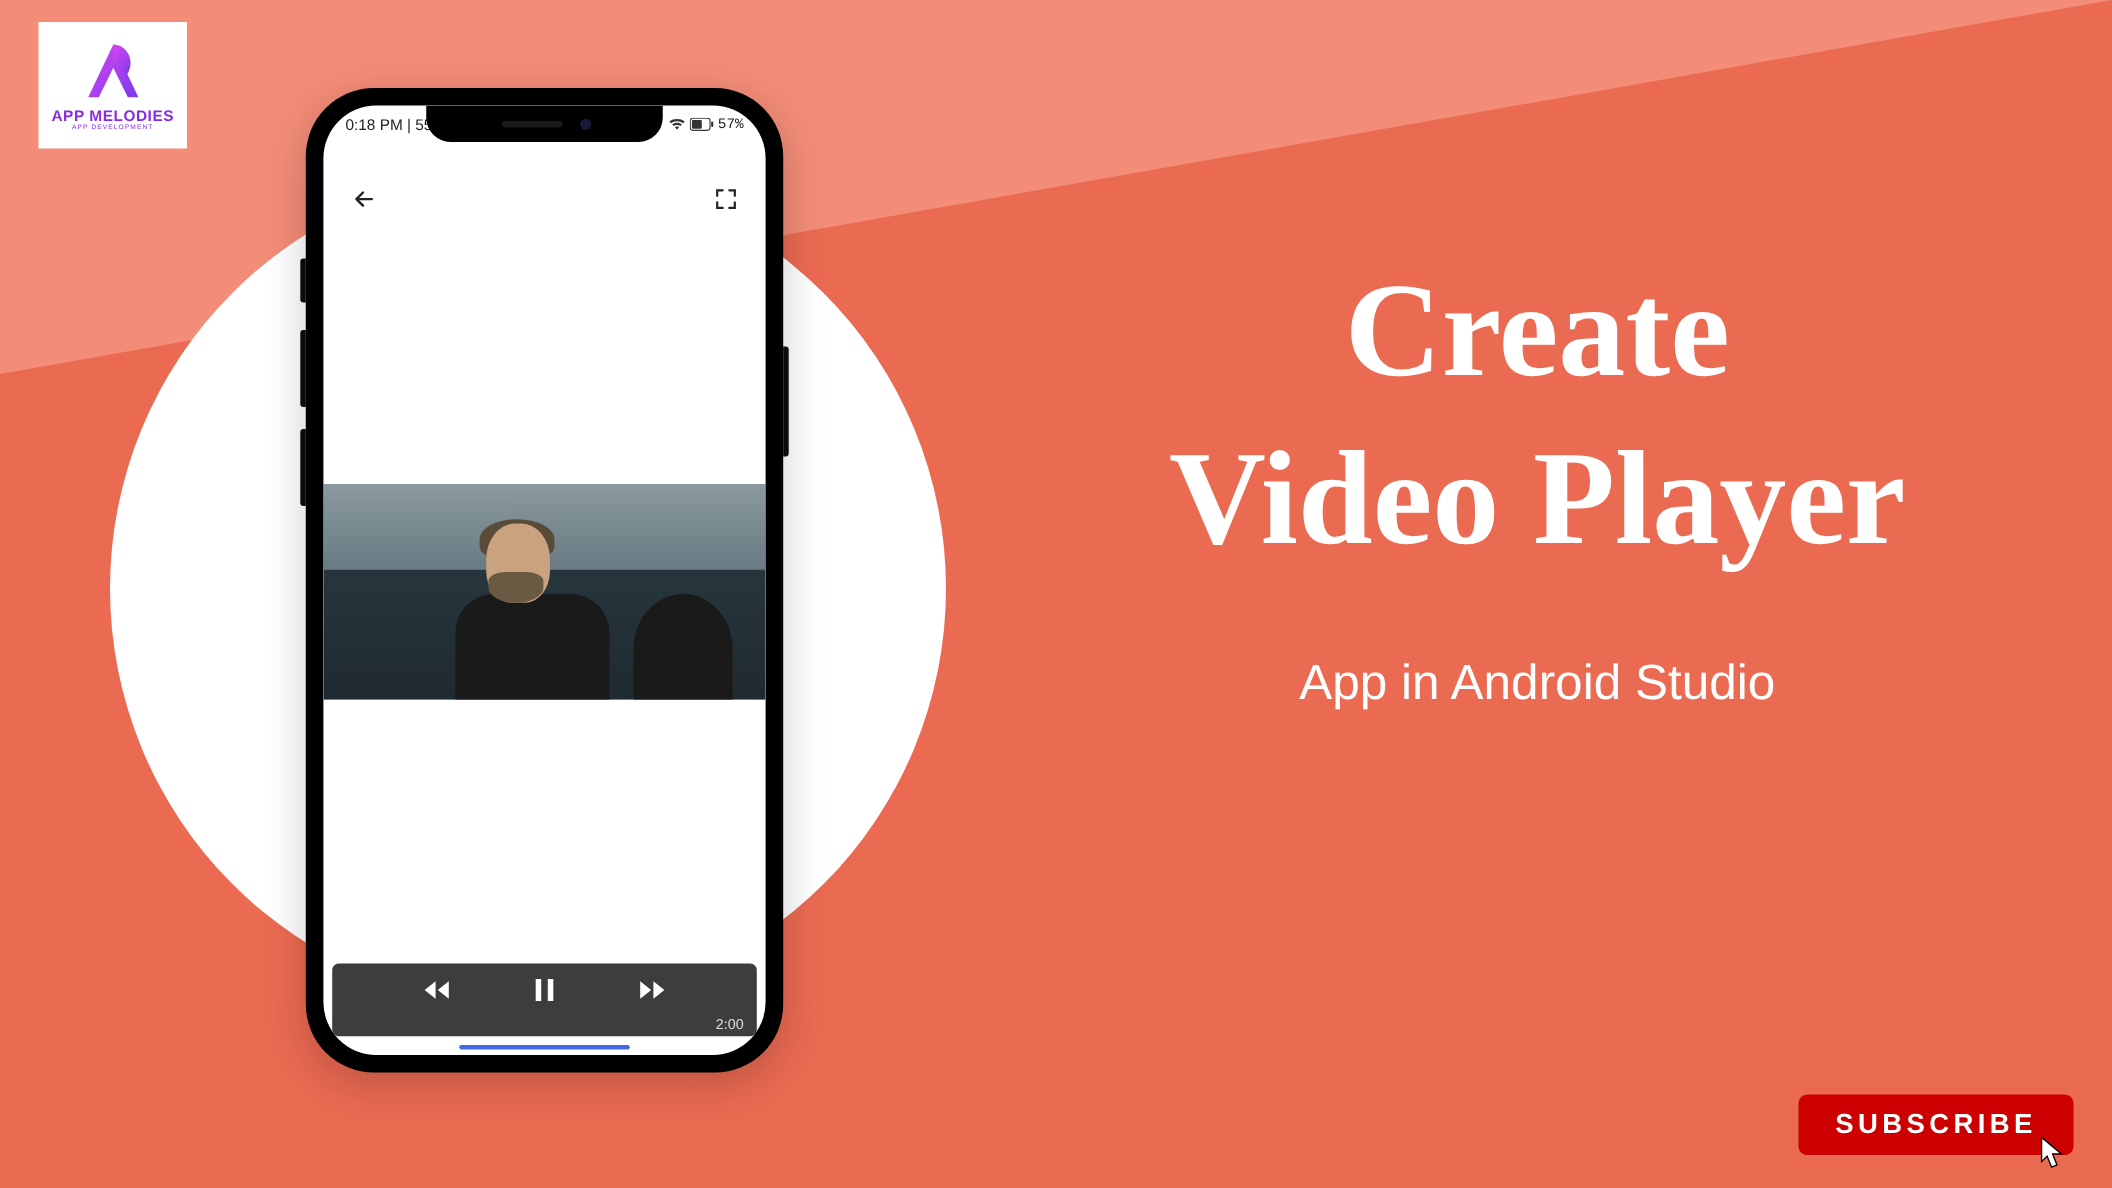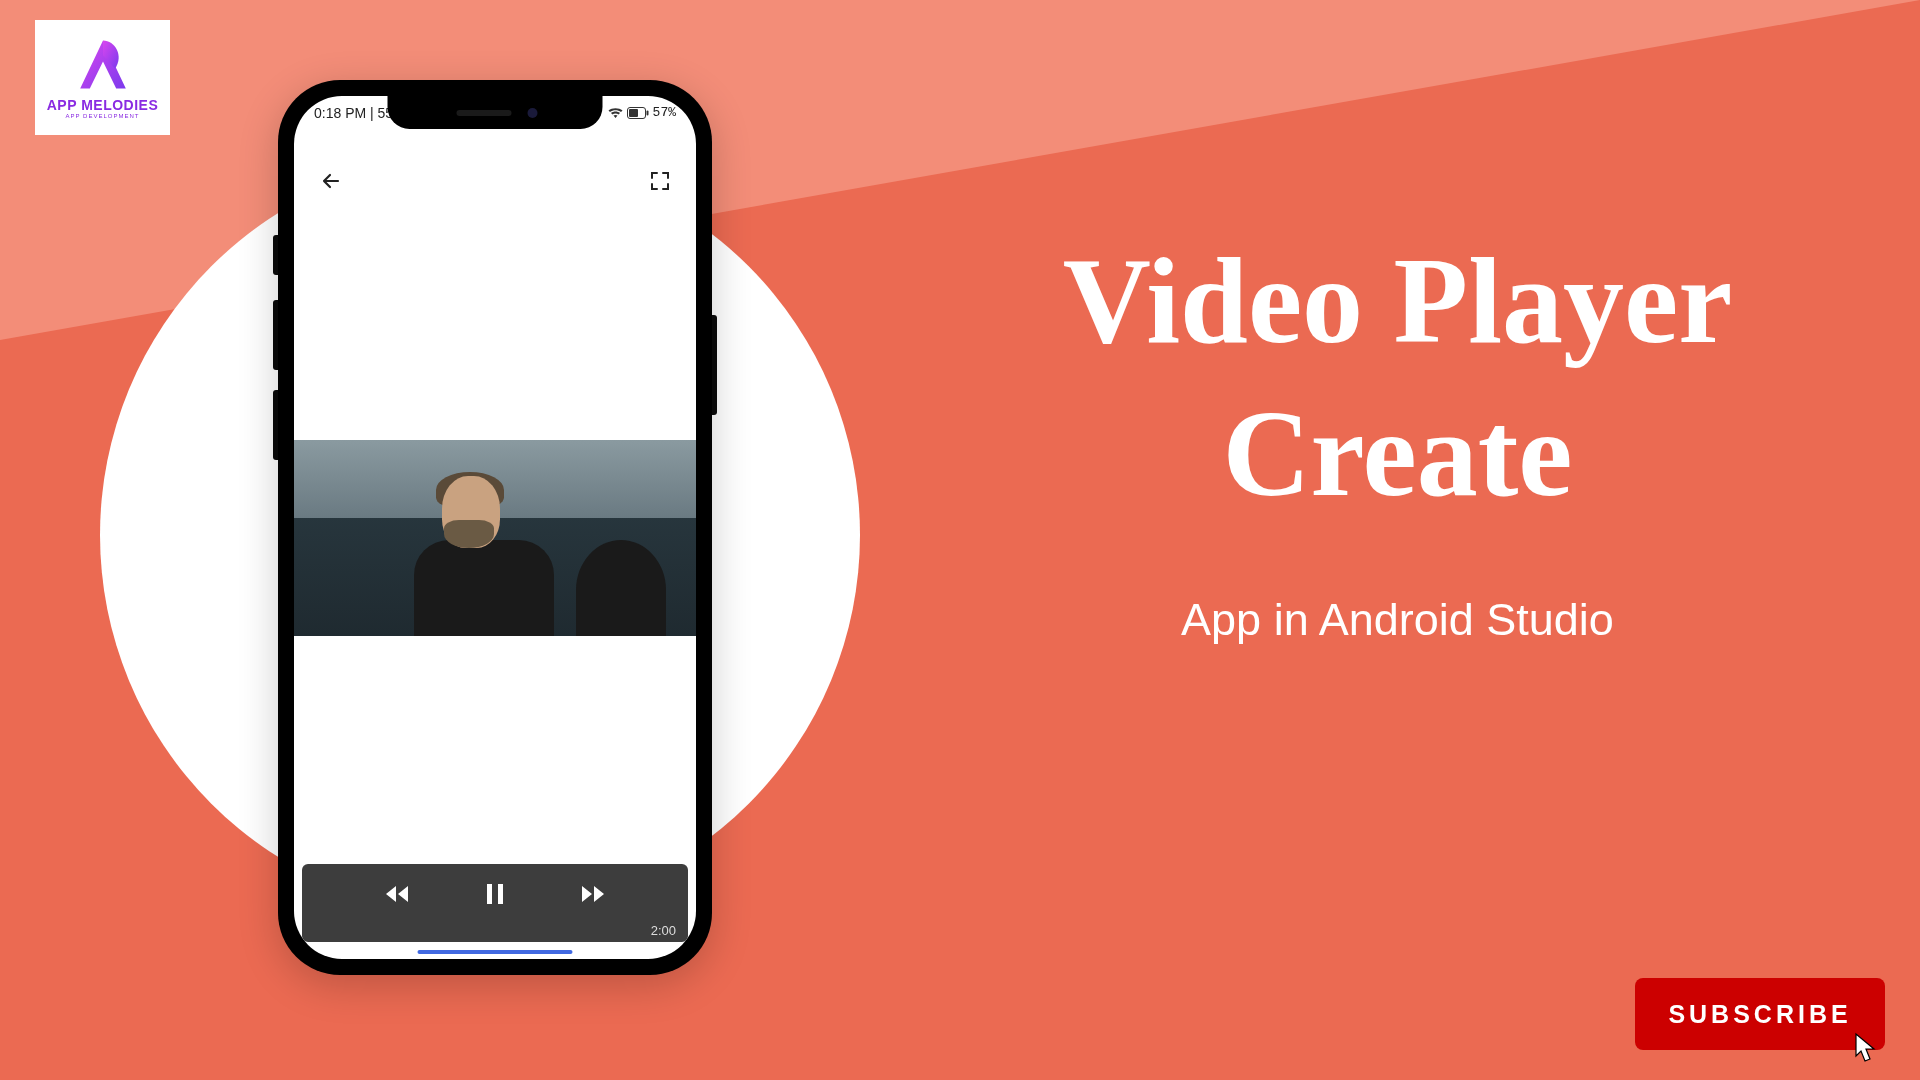--- a/index.html
+++ b/index.html
@@ -244,21 +244,21 @@
       width: 90px;
       height: 100px;
       background: #1a1a1a;
       border-radius: 50% 50% 0 0;
     }
     .media-controls {
       position: absolute;
       bottom: 17px;
       left: 8px;
       right: 8px;
-      height: 78px;
+      height: 66px;
       background: #3d3d3d;
       border-radius: 6px;
       display: flex;
       flex-direction: column;
     }
     .control-row {
       flex: 1;
       display: flex;
       align-items: center;
       justify-content: center;
@@ -307,21 +307,21 @@
       margin-top: 64px;
       font-size: 45px;
       font-family: Arial, sans-serif;
       font-weight: 400;
     }
     .subscribe {
       position: absolute;
       bottom: 30px;
       right: 35px;
       width: 250px;
-      height: 72px;
+      height: 55px;
       background: #cc0000;
       border-radius: 8px;
       display: flex;
       align-items: center;
       justify-content: center;
       color: #fff;
       font-family: Arial Black, Arial, sans-serif;
       font-size: 25px;
       letter-spacing: 4px;
       font-weight: 900;
@@ -429,22 +429,22 @@
         <span></span>
         <span>2:00</span>
       </div>
     </div>
 
     <div class="home-indicator"></div>
   </div>
 </div>
 
 <div class="title-block">
+  <div class="title-line">Create</div>
   <div class="title-line">Video Player</div>
-  <div class="title-line">Create</div>
   <div class="subtitle">App in Android Studio</div>
 </div>
 
 <div class="subscribe">
   <span>SUBSCRIBE</span>
 </div>
 <div class="cursor">
   <svg viewBox="0 0 44 44">
     <path d="M16 8 L16 30 L21 25 L25 35 L30 33 L26 23 L34 23 Z" fill="#fff" stroke="#000" stroke-width="1.2"></path>
   </svg>

